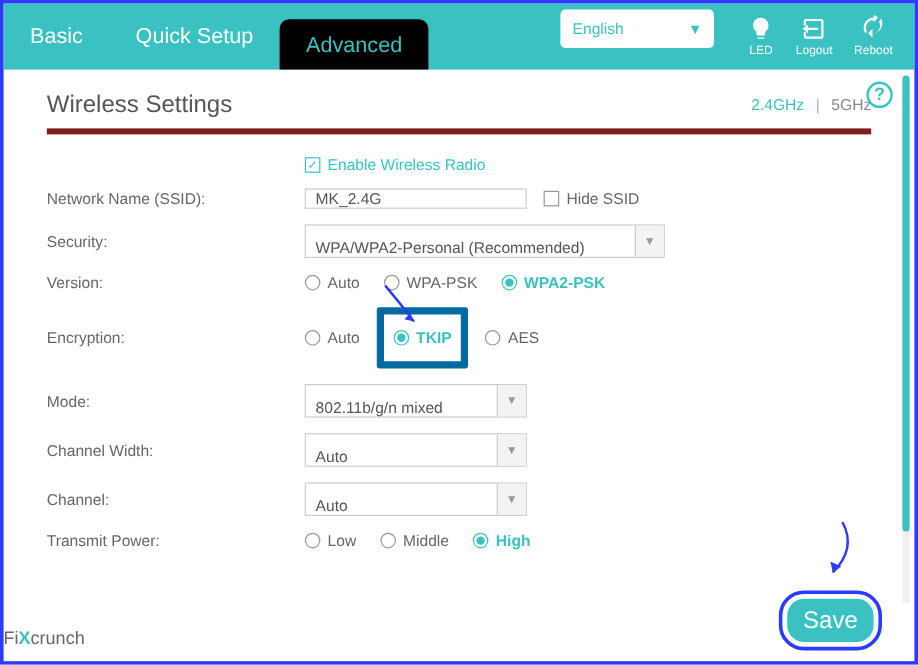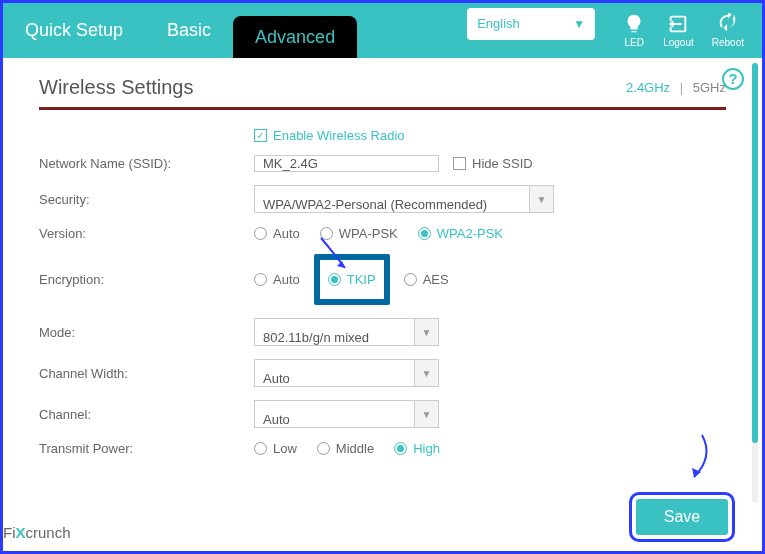--- a/index.html
+++ b/index.html
@@ -8,63 +8,63 @@
   .header { height: 55px; background: #3ac2c2; display: flex; align-items: flex-end; color: #fff; }
   .tab { padding: 0 22px; height: 55px; line-height: 55px; font-size: 18px; cursor: pointer; }
   .tab.active { background: #000000; color: #3ac2c2; border-radius: 8px 8px 0 0; height: 42px; line-height: 42px; margin-top: 13px; }
   .header-spacer { flex: 1; }
   .lang-select { width: 128px; height: 28px; background: #fff; border-radius: 4px; margin: 0 28px 14px 0; display: flex; align-items: center; padding: 16px 10px; color: #3ac2c2; font-size: 13px; align-self: center; position: relative; }
   .lang-select .chev { margin-left: auto; font-size: 12px; }
   .icon-group { display: flex; gap: 18px; margin-right: 18px; align-self: center; }
   .icon-btn { display: flex; flex-direction: column; align-items: center; font-size: 10px; color: #fff; cursor: pointer; gap: 2px; }
   .icon-btn svg { width: 22px; height: 22px; fill: #fff; }
   .content { padding: 18px 36px 0 36px; position: relative; }
-  .title-row { display: flex; align-items: center; border-bottom: 3px solid #7f1d1d; padding-bottom: 8px; margin-bottom: 18px; text-align: right; }
+  .title-row { display: flex; align-items: center; border-bottom: 5px solid #7f1d1d; padding-bottom: 8px; margin-bottom: 18px; text-align: right; }
   .title { font-size: 20px; color: #555; }
   .title-spacer { flex: 1; }
   .band { font-size: 13px; color: #888; }
   .band .active-band { color: #3ac2c2; }
   .band .sep { margin: 0 6px; color: #aaa; }
   .help-icon { width: 22px; height: 22px; border: 2px solid #3ac2c2; border-radius: 50%; color: #3ac2c2; text-align: center; line-height: 18px; font-size: 15px; margin-left: 18px; font-weight: bold; position: absolute; right: 18px; top: 10px; }
   .enable-row { margin-left: 215px; margin-bottom: 12px; color: #3ac2c2; font-size: 13px; display: flex; align-items: center; gap: 6px; }
   .cb { width: 13px; height: 13px; border: 1px solid #3ac2c2; display: inline-flex; align-items: center; justify-content: center; font-size: 10px; color: #3ac2c2; }
   .cb-u { width: 13px; height: 13px; border: 1px solid #999; display: inline-block; }
   .form-row { display: flex; align-items: center; margin-bottom: 13px; font-size: 13px; color: #666; }
   .label { width: 215px; }
   .input { width: 185px; height: 17px; border: 1px solid #ccc; padding: 0 8px; font-size: 13px; color: #555; }
   .select { width: 300px; height: 28px; border: 1px solid #ccc; padding: 0 8px; font-size: 13px; color: #555; display: flex; align-items: flex-end; position: relative; background: #fff; }
   .select.narrow { width: 185px; }
   .select .arrow { position: absolute; right: 0; top: 0; width: 24px; height: 100%; border-left: 1px solid #ccc; display: flex; align-items: center; justify-content: center; color: #999; font-size: 10px; background: #f3f3f3; }
   .radio-group { display: flex; align-items: center; gap: 20px; }
   .radio-group.tight { gap: 14px; }
   .radio { display: flex; align-items: center; gap: 6px; font-size: 13px; color: #666; }
-  .radio.selected { color: #3ac2c2; }
+  .radio.selected { color: #3ac2c2; font-weight: bold; }
   .rc { width: 13px; height: 13px; border: 1px solid #999; border-radius: 50%; display: inline-flex; align-items: center; justify-content: center; }
   .radio.selected .rc { border-color: #3ac2c2; }
   .rc .dot { width: 7px; height: 7px; background: #3ac2c2; border-radius: 50%; }
   .highlight-box { border: 6px solid #0369a1; padding: 12px 8px; border-radius: 2px; text-align: right; }
   .hide-ssid { display: flex; align-items: center; gap: 6px; margin-left: 14px; color: #666; font-size: 13px; }
   .password-blur { width: 185px; height: 28px; border: 1px solid #ccc; background: #fff; display: flex; align-items: center; padding: 0 8px; }
   .password-blur span { filter: blur(3px); color: #888; font-size: 12px; letter-spacing: 1px; }
-  .save-btn { position: absolute; right: 34px; bottom: 16px; width: 92px; height: 36px; background: #3ac2c2; color: #fff; border: none; font-size: 16px; border-radius: 3px; cursor: pointer; outline: 3px solid #2b3bff; outline-offset: 4px; }
+  .save-btn { position: absolute; right: 34px; bottom: 16px; width: 72px; height: 36px; background: #3ac2c2; color: #fff; border: none; font-size: 20px; border-radius: 14px; cursor: pointer; outline: 3px solid #2b3bff; outline-offset: 4px; }
   .arrow-annot { position: absolute; pointer-events: none; }
   .arrow1 { left: 312px; top: 231px; width: 44px; height: 44px; }
   .arrow2 { right: 42px; bottom: 62px; width: 50px; height: 60px; }
   .watermark { position: absolute; left: 0; bottom: 10px; font-size: 15px; color: #666; font-family: 'Segoe UI', sans-serif; }
   .watermark .x { color: #3ac2c2; font-weight: bold; }
   .scrollbar { position: absolute; right: 4px; top: 60px; width: 6px; height: 440px; background: #f0f0f0; border-radius: 3px; }
   .scrollbar .thumb { width: 100%; height: 380px; background: #3ac2c2; border-radius: 3px; }
 </style>
 </head>
 <body>
 
 <div class="frame">
   <div class="header">
+    <div class="tab">Basic</div>
     <div class="tab">Quick Setup</div>
-    <div class="tab">Basic</div>
     <div class="tab active">Advanced</div>
     <div class="header-spacer"></div>
     <div class="lang-select">
       <span>English</span>
       <span class="chev">▼</span>
     </div>
     <div class="icon-group">
       <div class="icon-btn">
         <svg viewBox="0 0 24 24">
             <path d="M9 21h6v-1H9v1zm3-19C8 2 5 5 5 9c0 2.4 1.2 4.5 3 5.7V17c0 .6.4 1 1 1h6c.6 0 1-.4 1-1v-2.3c1.8-1.2 3-3.3 3-5.7 0-4-3-7-7-7z"></path>

